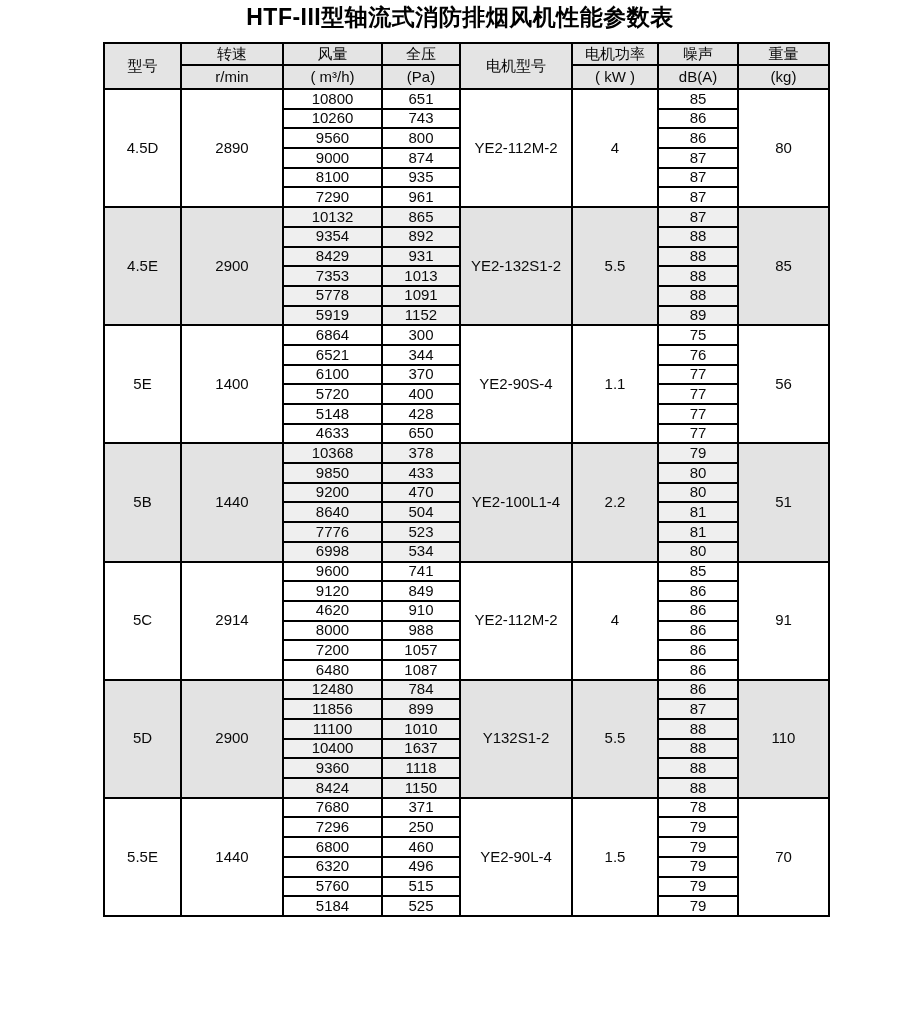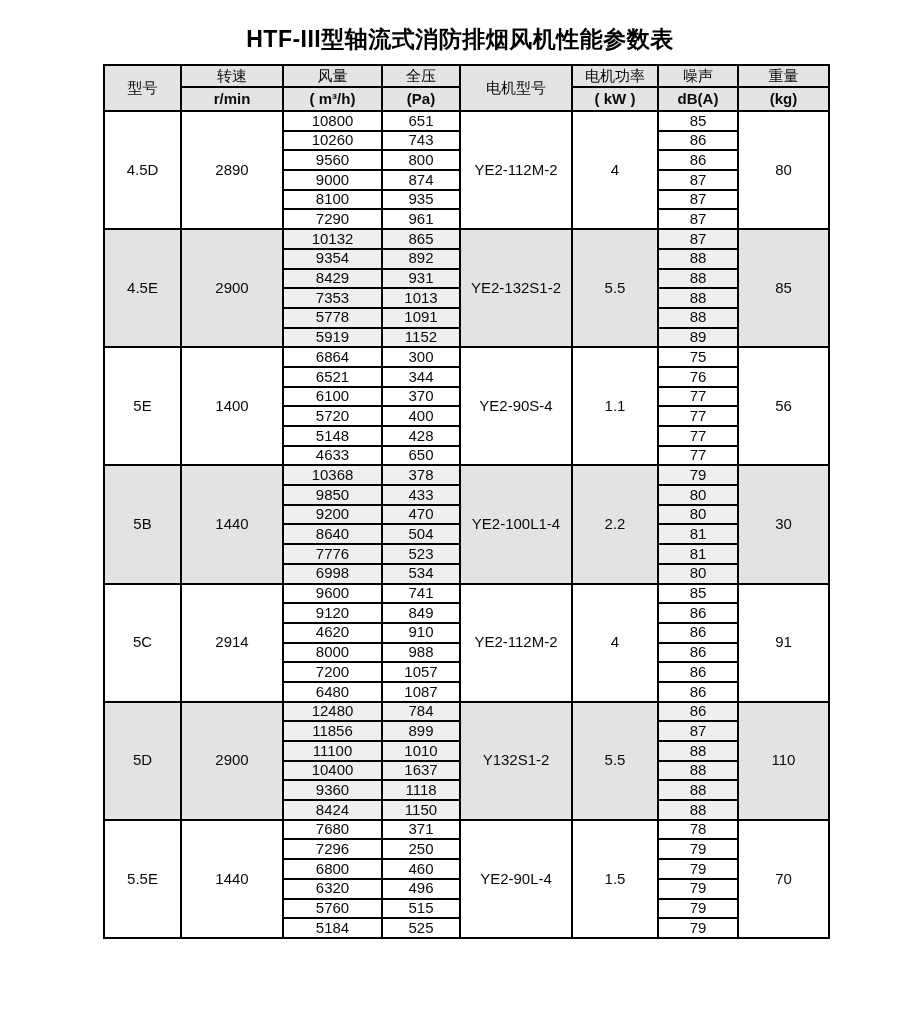--- a/index.html
+++ b/index.html
@@ -9,21 +9,21 @@
     --shaded-sub:#efefef;
     --text:#0a0a0a;
   }
   *{margin:0;padding:0;box-sizing:border-box;}
   html,body{background:#ffffff;}
   body{
     width:920px;height:1026px;overflow:hidden;
     font-family:"Liberation Sans","DejaVu Sans",sans-serif;
     color:var(--text);
   }
-  .page{width:920px;height:866px;padding-top:24px;}
+  .page{width:920px;height:866px;padding-top:2px;}
   .title{
     text-align:center;
     font-size:23px;
     font-weight:600;
     letter-spacing:0.5px;
     color:#000;
     margin-bottom:9px;
     font-family:"Liberation Sans","DejaVu Sans",sans-serif;
   }
   table.spec-table{
@@ -48,21 +48,21 @@
     font-size:15px;
     line-height:1.1;
     padding:0;
     background:#ffffff;
   }
   thead th{
     background:var(--header-bg);
     font-weight:400;
     height:22px;
   }
-  thead tr.unit-row th{height:24px;font-weight:bold;}
+  thead tr.unit-row th{height:24px;}
   tbody td{height:19.7px;}
   tbody tr.shaded td{background:var(--shaded);}
   tbody tr.shaded td.sub{background:var(--shaded-sub);margin-top:8px;}
 </style>
 </head>
 <body>
 
 <div class="page">
   <h1 class="title">HTF-III型轴流式消防排烟风机性能参数表</h1>
 
@@ -204,21 +204,21 @@
           <td class="sub">77</td>
         </tr>
         <tr class="shaded">
           <td rowspan="6">5B</td>
           <td rowspan="6">1440</td>
           <td class="sub">10368</td>
           <td class="sub">378</td>
           <td rowspan="6">YE2-100L1-4</td>
           <td rowspan="6">2.2</td>
           <td class="sub">79</td>
-          <td rowspan="6">30</td>
+          <td rowspan="6">51</td>
         </tr>
         <tr class="shaded">
           <td class="sub">9850</td>
           <td class="sub">433</td>
           <td class="sub">80</td>
         </tr>
         <tr class="shaded">
           <td class="sub">9200</td>
           <td class="sub">470</td>
           <td class="sub">80</td>

